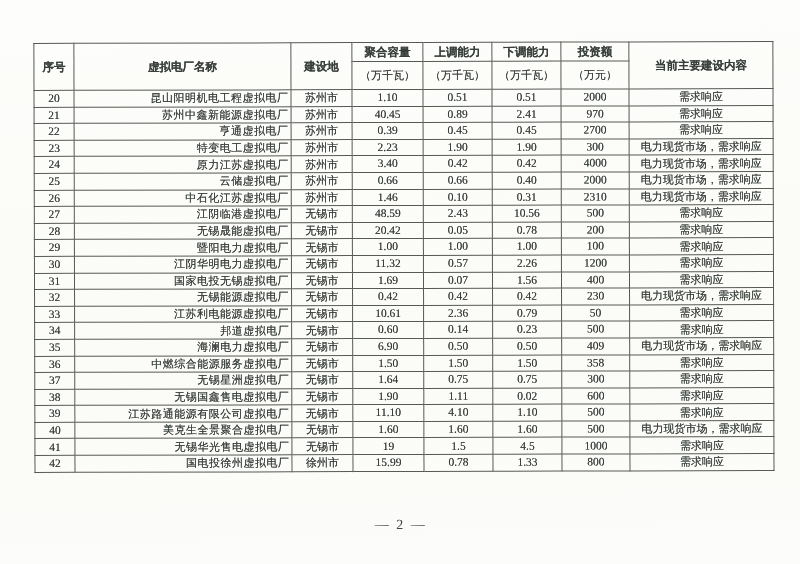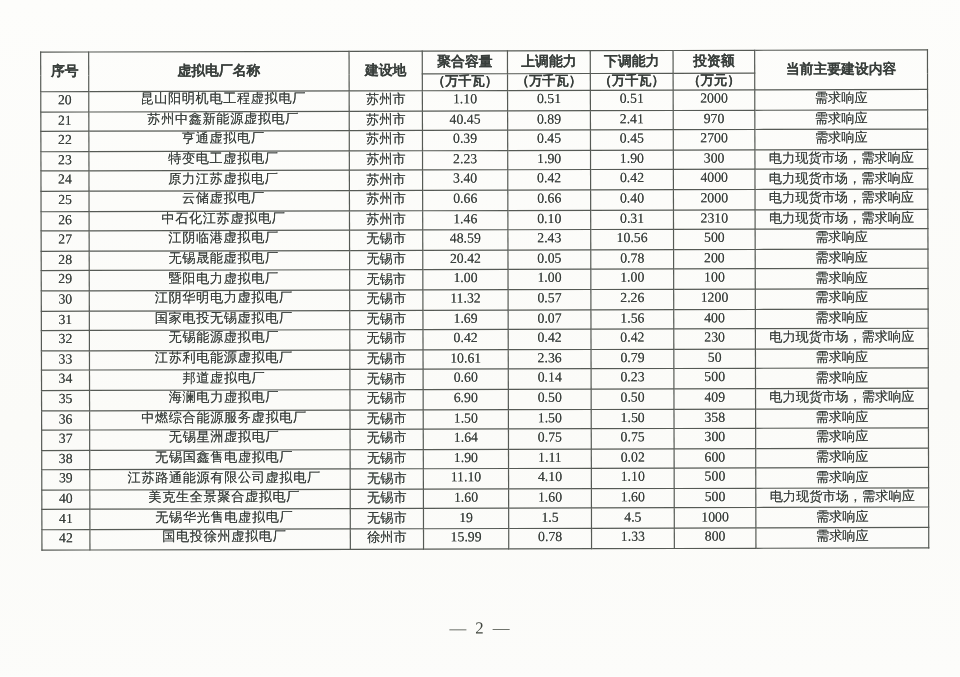--- a/index.html
+++ b/index.html
@@ -38,34 +38,33 @@
     overflow: hidden;
     white-space: nowrap;
   }
   thead th {
     font-weight: bold;
     font-size: 11.5px;
     height: 19px;
     line-height: 1.05;
   }
   thead tr.unit-row th {
-    font-weight: bold;
+    font-weight: normal;
     font-size: 11px;
-    height: 14px;
+    height: 28px;
   }
   tbody td {
     height: 16.6px;
     font-size: 11px;
     line-height: 1;
   }
   tbody td.name {
-    text-align: center;
+    text-align: right;
     padding-left: 9px;
     letter-spacing: 0.5px;
-    font-family: Liberation Mono, monospace;
   }
   tbody td.num {
     font-family: "Liberation Serif", "DejaVu Serif", serif;
     font-size: 11.5px;
   }
   .page-number {
     position: absolute;
     left: 0; right: 0;
     top: 517px;
     text-align: center;

